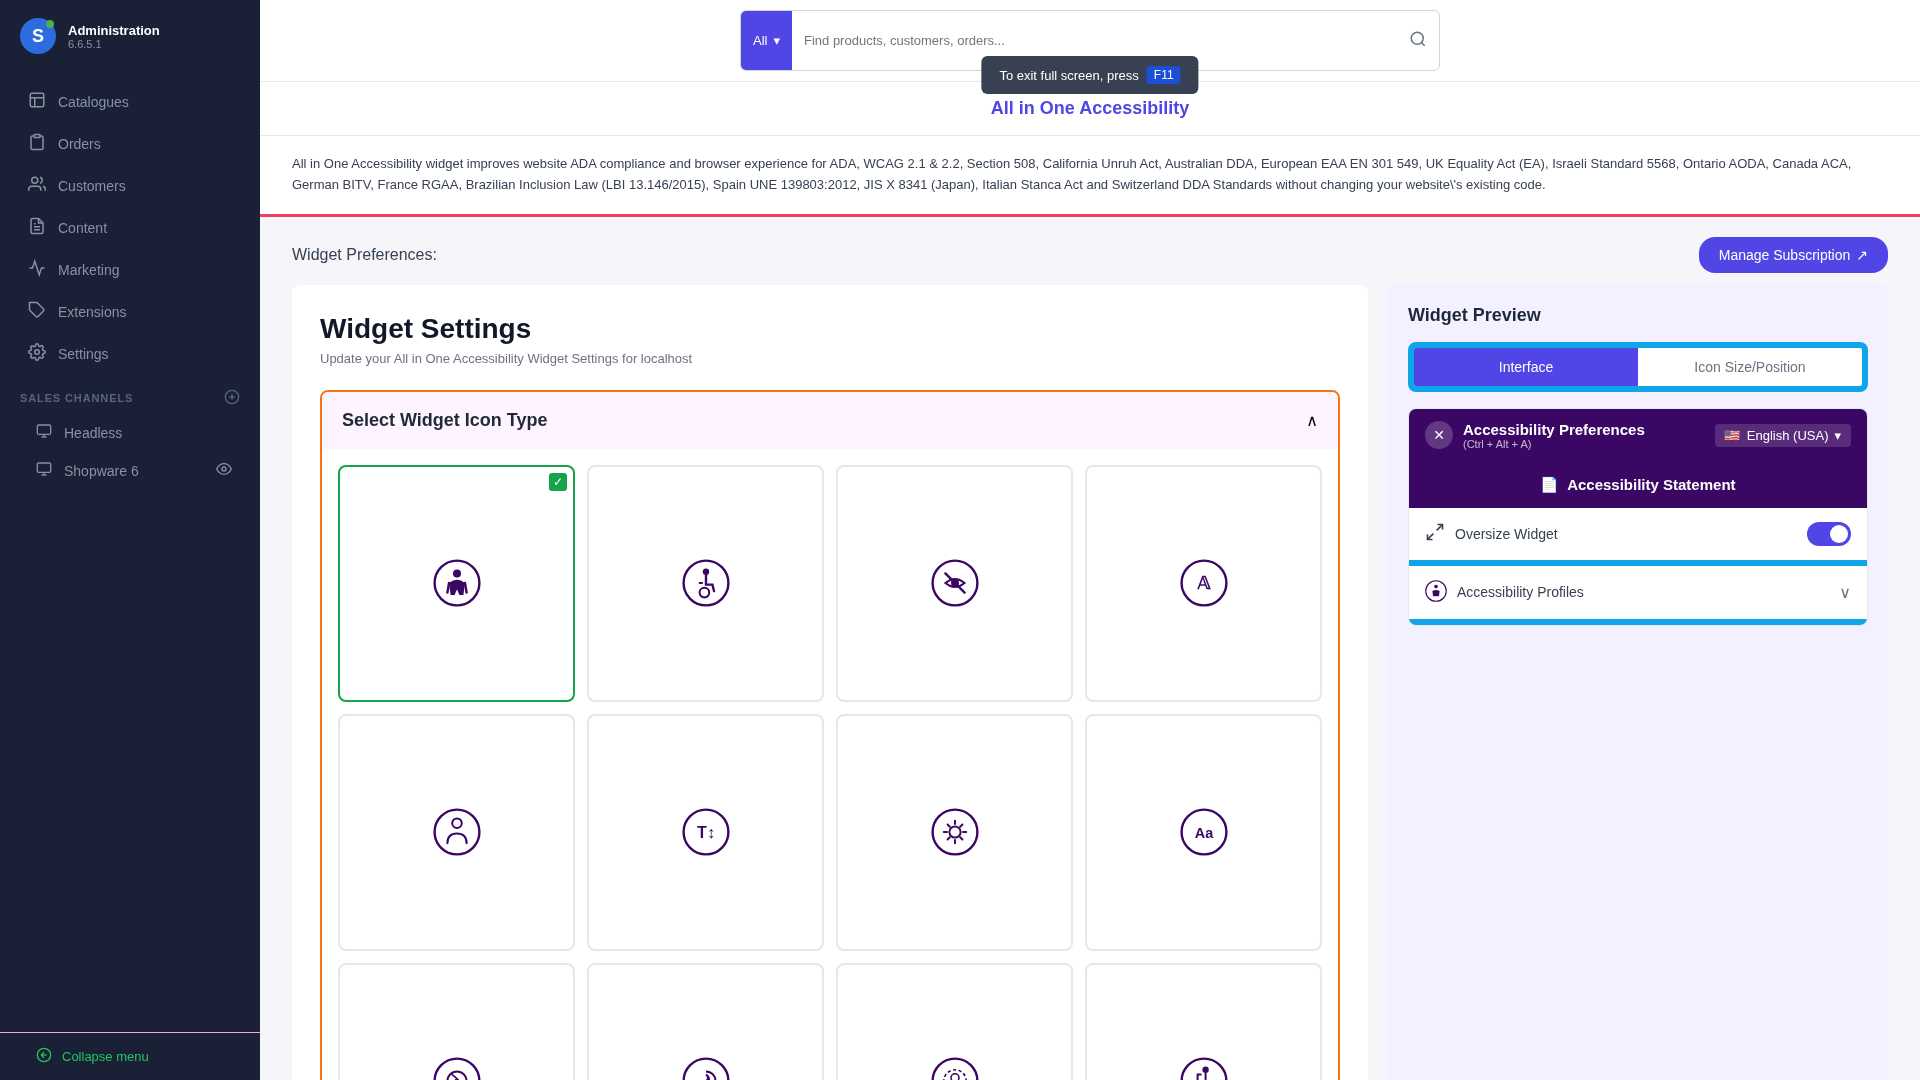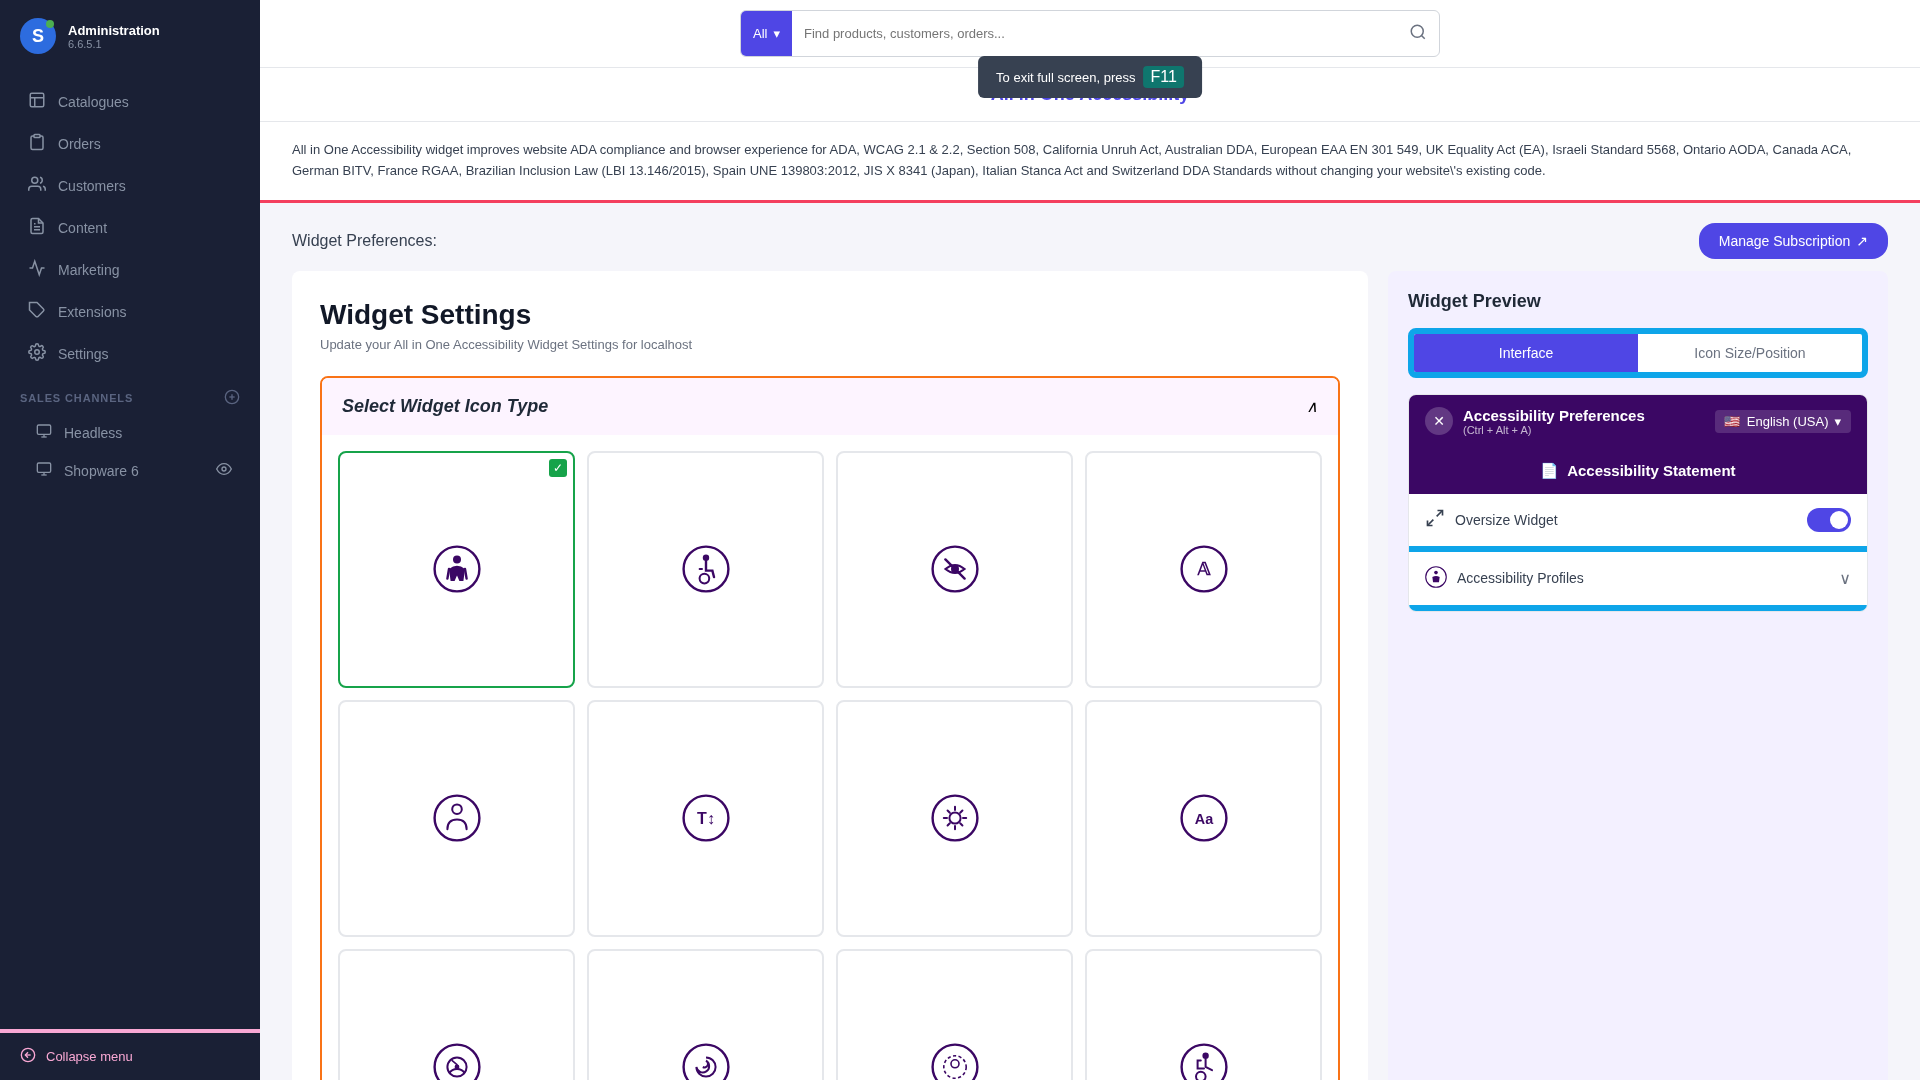--- a/index.html
+++ b/index.html
@@ -67,25 +67,25 @@
       color: #8892a4;
       cursor: pointer;
       font-size: 14px;
       border-radius: 6px;
       margin: 1px 8px;
     }
     .sidebar-sub-item svg { width: 16px; height: 16px; flex-shrink: 0; }
 
     .sidebar-collapse {
       display: flex; align-items: center; gap: 10px;
-      padding: 14px 20px;
-      color: #f9a8d4;
+      padding: 14px 36px;
+      color: #22c55e;
       cursor: pointer;
       font-size: 13px;
-      border-top: 4px solid #f9a8d4;
+      border-top: 1px solid #f9a8d4;
     }
     .sidebar-collapse svg { width: 16px; height: 16px; }
 
     
     .main {
       flex: 1;
       display: flex;
       flex-direction: column;
       background: #f5f5fa;
       overflow: hidden;
@@ -106,21 +106,21 @@
       align-items: center;
       border: 1px solid #d1d5db;
       border-radius: 6px;
       overflow: hidden;
       flex: 1;
       max-width: 700px;
       margin: 0 auto;
     }
     .search-filter-btn {
       display: flex; align-items: center; gap: 6px;
-      padding: 15px 12px;
+      padding: 22px 12px;
       background: #4f46e5;
       color: #fff;
       font-size: 13px;
       border: none;
       cursor: pointer;
     }
     .search-input {
       flex: 1;
       border: none;
       outline: none;
@@ -146,24 +146,24 @@
       background: #374151;
       color: #fff;
       font-size: 13px;
       padding: 10px 18px;
       border-radius: 6px;
       white-space: nowrap;
       z-index: 100;
       display: flex; align-items: center; gap: 8px;
     }
     .fullscreen-tooltip-key {
-      background: #0f766e;
+      background: #1d4ed8;
       padding: 2px 7px;
       border-radius: 4px;
-      font-size: 16px;
+      font-size: 12px;
     }
 
     
     .content-area {
       flex: 1;
       overflow-y: auto;
       padding: 0;
     }
 
     .page-header {
@@ -242,21 +242,20 @@
       overflow: visible;
     }
     .accordion-header {
       display: flex;
       align-items: center;
       justify-content: space-between;
       padding: 18px 20px;
       background: #fdf4ff;
       cursor: pointer;
       border-radius: 6px 6px 0 0;
-      font-style: italic;
     }
     .accordion-title {
       font-size: 18px;
       font-weight: 600;
       color: #1f2937;
     }
     .accordion-body {
       padding: 16px;
       background: #fff;
     }

